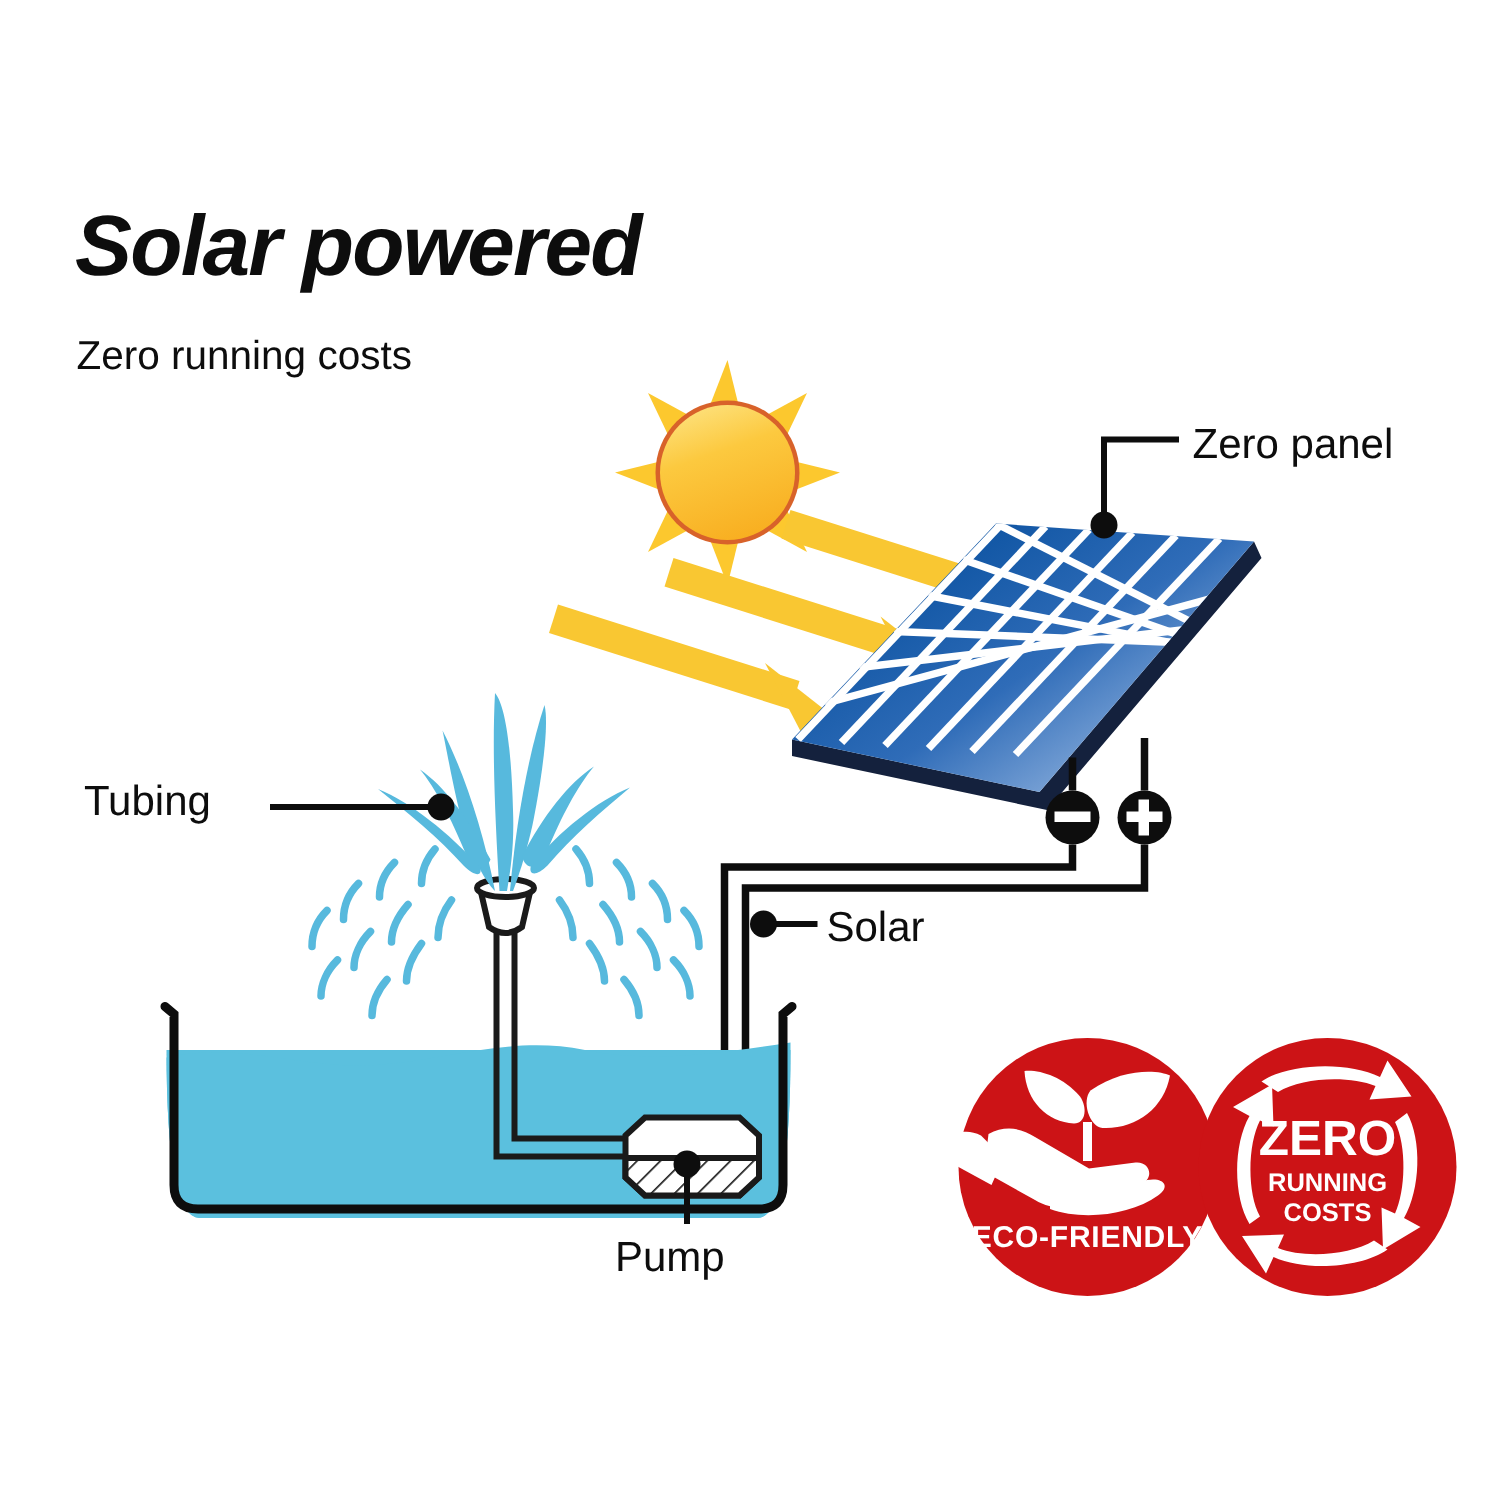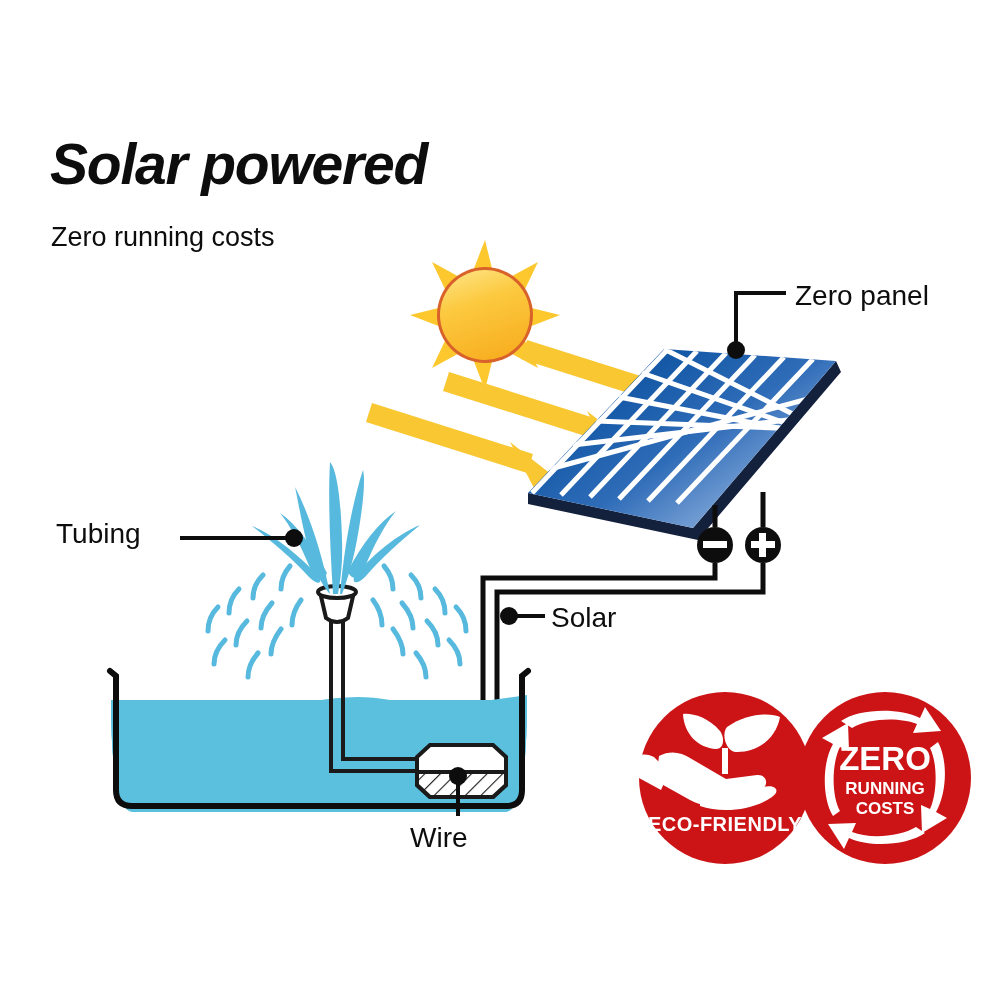--- a/index.html
+++ b/index.html
@@ -268,15 +268,15 @@
     </g>
 
   </svg>
 
   <div class="lbl" id="title">Solar powered</div>
   <div class="lbl" id="subtitle">Zero running costs</div>
 
   <div class="lbl" id="label-solar-panel">Zero panel</div>
   <div class="lbl" id="label-tubing">Tubing</div>
   <div class="lbl" id="label-wire">Solar</div>
-  <div class="lbl" id="label-pump">Wire</div>
+  <div class="lbl" id="label-pump">Pump</div>
 
 </div>
 
 </body></html>

